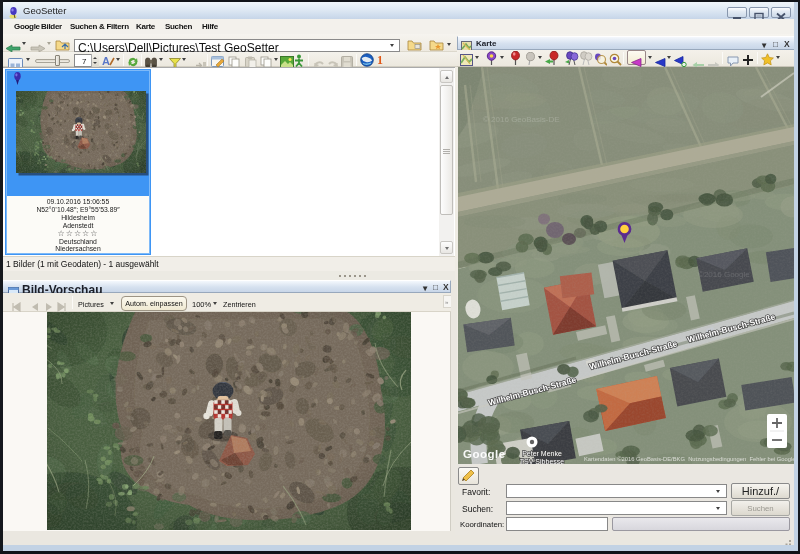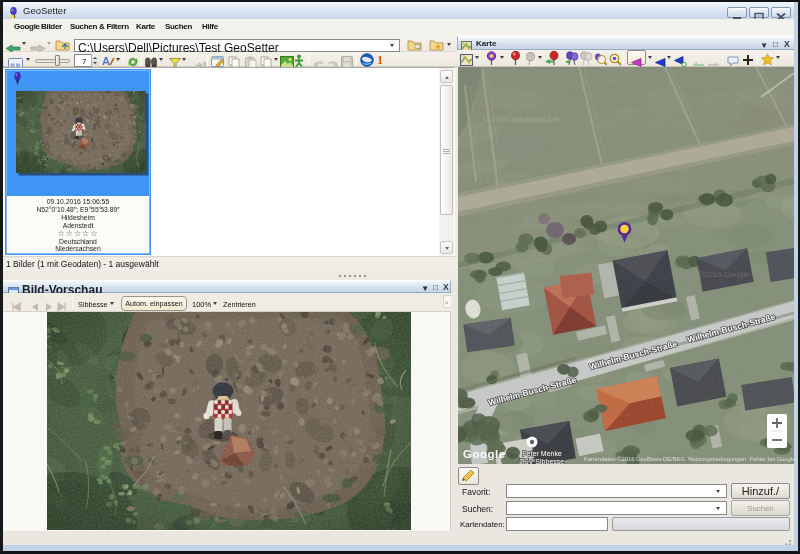--- a/index.html
+++ b/index.html
@@ -747,21 +747,21 @@
 <div class="abs" style="left:28px;top:298px;"><svg width="12" height="10" viewBox="0 0 12 10" style="">
       <path d="M10,1 L4,5 L10,9 Z" fill="#c0bcb0"></path>
     </svg></div>
 <div class="abs" style="left:42px;top:298px;"><svg width="12" height="10" viewBox="0 0 12 10" style="">
       <path d="M4,1 L10,5 L4,9 Z" fill="#c0bcb0"></path>
     </svg></div>
 <div class="abs" style="left:56px;top:298px;"><svg width="12" height="10" viewBox="0 0 12 10" style="">
       <path d="M9,1 L9,9 M2,1 L8,5 L2,9 Z" stroke="#c0bcb0" fill="#c0bcb0" stroke-width="1.2"></path>
     </svg></div>
 <div class="tb-sep" style="left:72px;top:296px;height:13px;"></div>
-<div class="abs" style="left:78px;top:300px;font-size:7.2px;color:#111;">Sibbesse</div>
+<div class="abs" style="left:78px;top:300px;font-size:7.2px;color:#111;">Pictures</div>
 <div class="caret" style="left:110px;top:302px;"></div>
 <div class="abs" style="left:121px;top:296px;width:66px;height:15px;background:linear-gradient(#fbf8ee,#f0ead2);border:1px solid #9c9484;border-radius:4px;font-size:7.2px;color:#111;text-align:center;line-height:14px;">Autom. einpassen</div>
 <div class="abs" style="left:192px;top:300px;font-size:7.5px;color:#111;">100%</div>
 <div class="caret" style="left:213px;top:302px;"></div>
 <div class="abs" style="left:223px;top:300px;font-size:7.2px;color:#111;">Zentrieren</div>
 <div class="abs" style="left:443px;top:295px;width:9px;height:13px;background:#f6f5f2;border:1px solid #d8d5cc;"></div>
 <div class="abs" style="left:445px;top:299px;font-size:6px;color:#888;">»</div>
 <div class="abs" style="left:3px;top:312px;width:448px;height:219px;background:#faf8f4;border-right:1px solid #d0cdc4;"></div>
 <div class="abs" style="left:47px;top:312px;width:364px;height:218px;"><svg width="364" height="218" viewBox="0 0 364 218">
       <use href="#photoScene"></use>
@@ -1172,21 +1172,21 @@
       <path d="M4,12 L3,15 L6,14 Z" fill="#604820" transform="translate(0,-2)"></path>
     </svg></div>
 <div class="abs" style="left:462px;top:487px;font-size:8.5px;color:#111;">Favorit:</div>
 <div class="abs" style="left:506px;top:484px;width:221px;height:14px;background:#fff;border:1px solid #888;"></div>
 <div class="caret" style="left:716px;top:489.5px;"></div>
 <div class="abs" style="left:731px;top:483px;width:59px;height:16px;background:linear-gradient(#f6f4ef,#dedad0);border:1px solid #8a8a8a;border-radius:2px;font-size:11px;color:#222;text-align:center;line-height:15px;">Hinzuf./Ändern...</div>
 <div class="abs" style="left:462px;top:504px;font-size:8.5px;color:#111;">Suchen:</div>
 <div class="abs" style="left:506px;top:501px;width:221px;height:14px;background:#fff;border:1px solid #888;"></div>
 <div class="caret" style="left:716px;top:506.5px;"></div>
 <div class="abs" style="left:731px;top:500px;width:59px;height:16px;background:linear-gradient(#f2f0eb,#dcd8ce);border:1px solid #a8a8a4;border-radius:2px;font-size:7.8px;color:#9a9890;text-align:center;line-height:15px;">Suchen</div>
-<div class="abs" style="left:460px;top:520px;font-size:7.8px;color:#111;">Kartendaten:</div>
+<div class="abs" style="left:460px;top:520px;font-size:7.8px;color:#111;">Koordinaten:</div>
 <div class="abs" style="left:506px;top:517px;width:102px;height:14px;background:#fff;border:1px solid #888;"></div>
 <div class="abs" style="left:612px;top:517px;width:178px;height:14px;background:linear-gradient(#e9e8ec,#d8d7dd);border:1px solid #9a98a0;border-radius:2px;"></div>
 <div class="abs" style="left:3px;top:531px;width:452px;height:14px;background:#eae7e0;"></div>
 <div class="abs" style="left:455px;top:535px;width:339px;height:10px;background:#eae7e0;"></div>
 <div class="abs" style="left:782px;top:535px;"><svg width="10" height="9" viewBox="0 0 10 9" style="">
       <g fill="#a8a49a">
         <rect x="7" y="0" width="2" height="2"></rect>
         <rect x="7" y="3.5" width="2" height="2"></rect>
         <rect x="7" y="7" width="2" height="2"></rect>
         <rect x="3.5" y="3.5" width="2" height="2"></rect>

